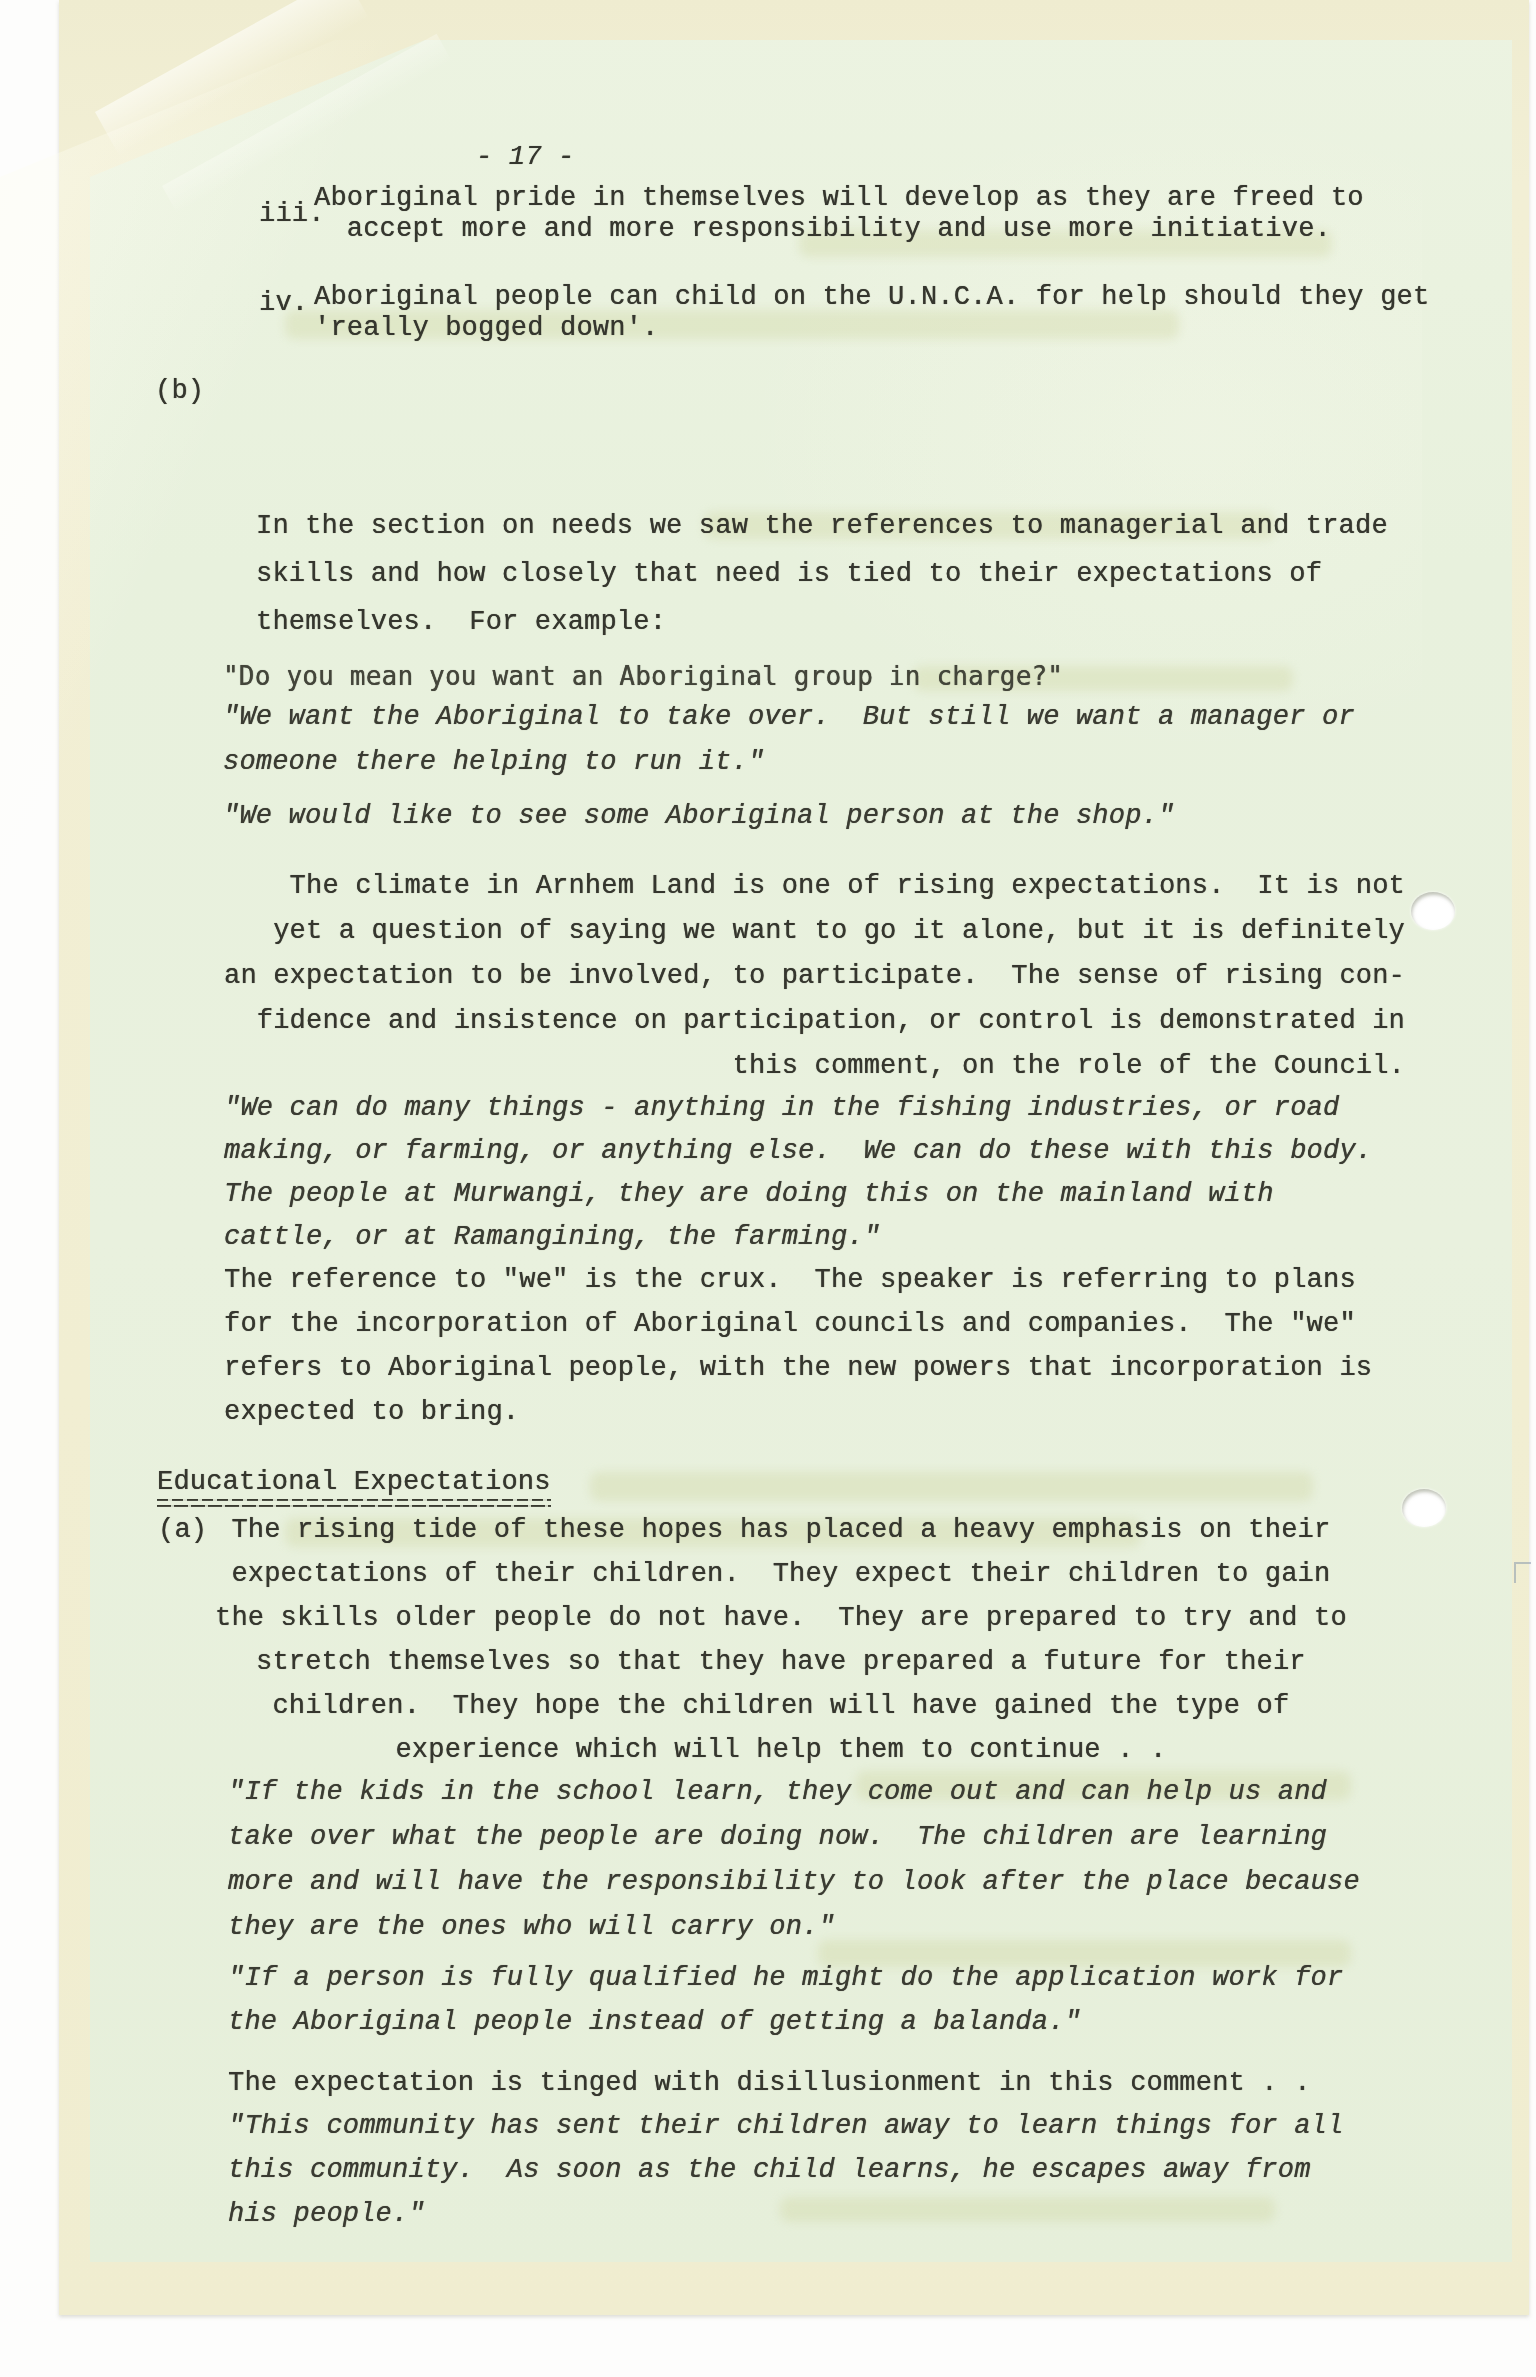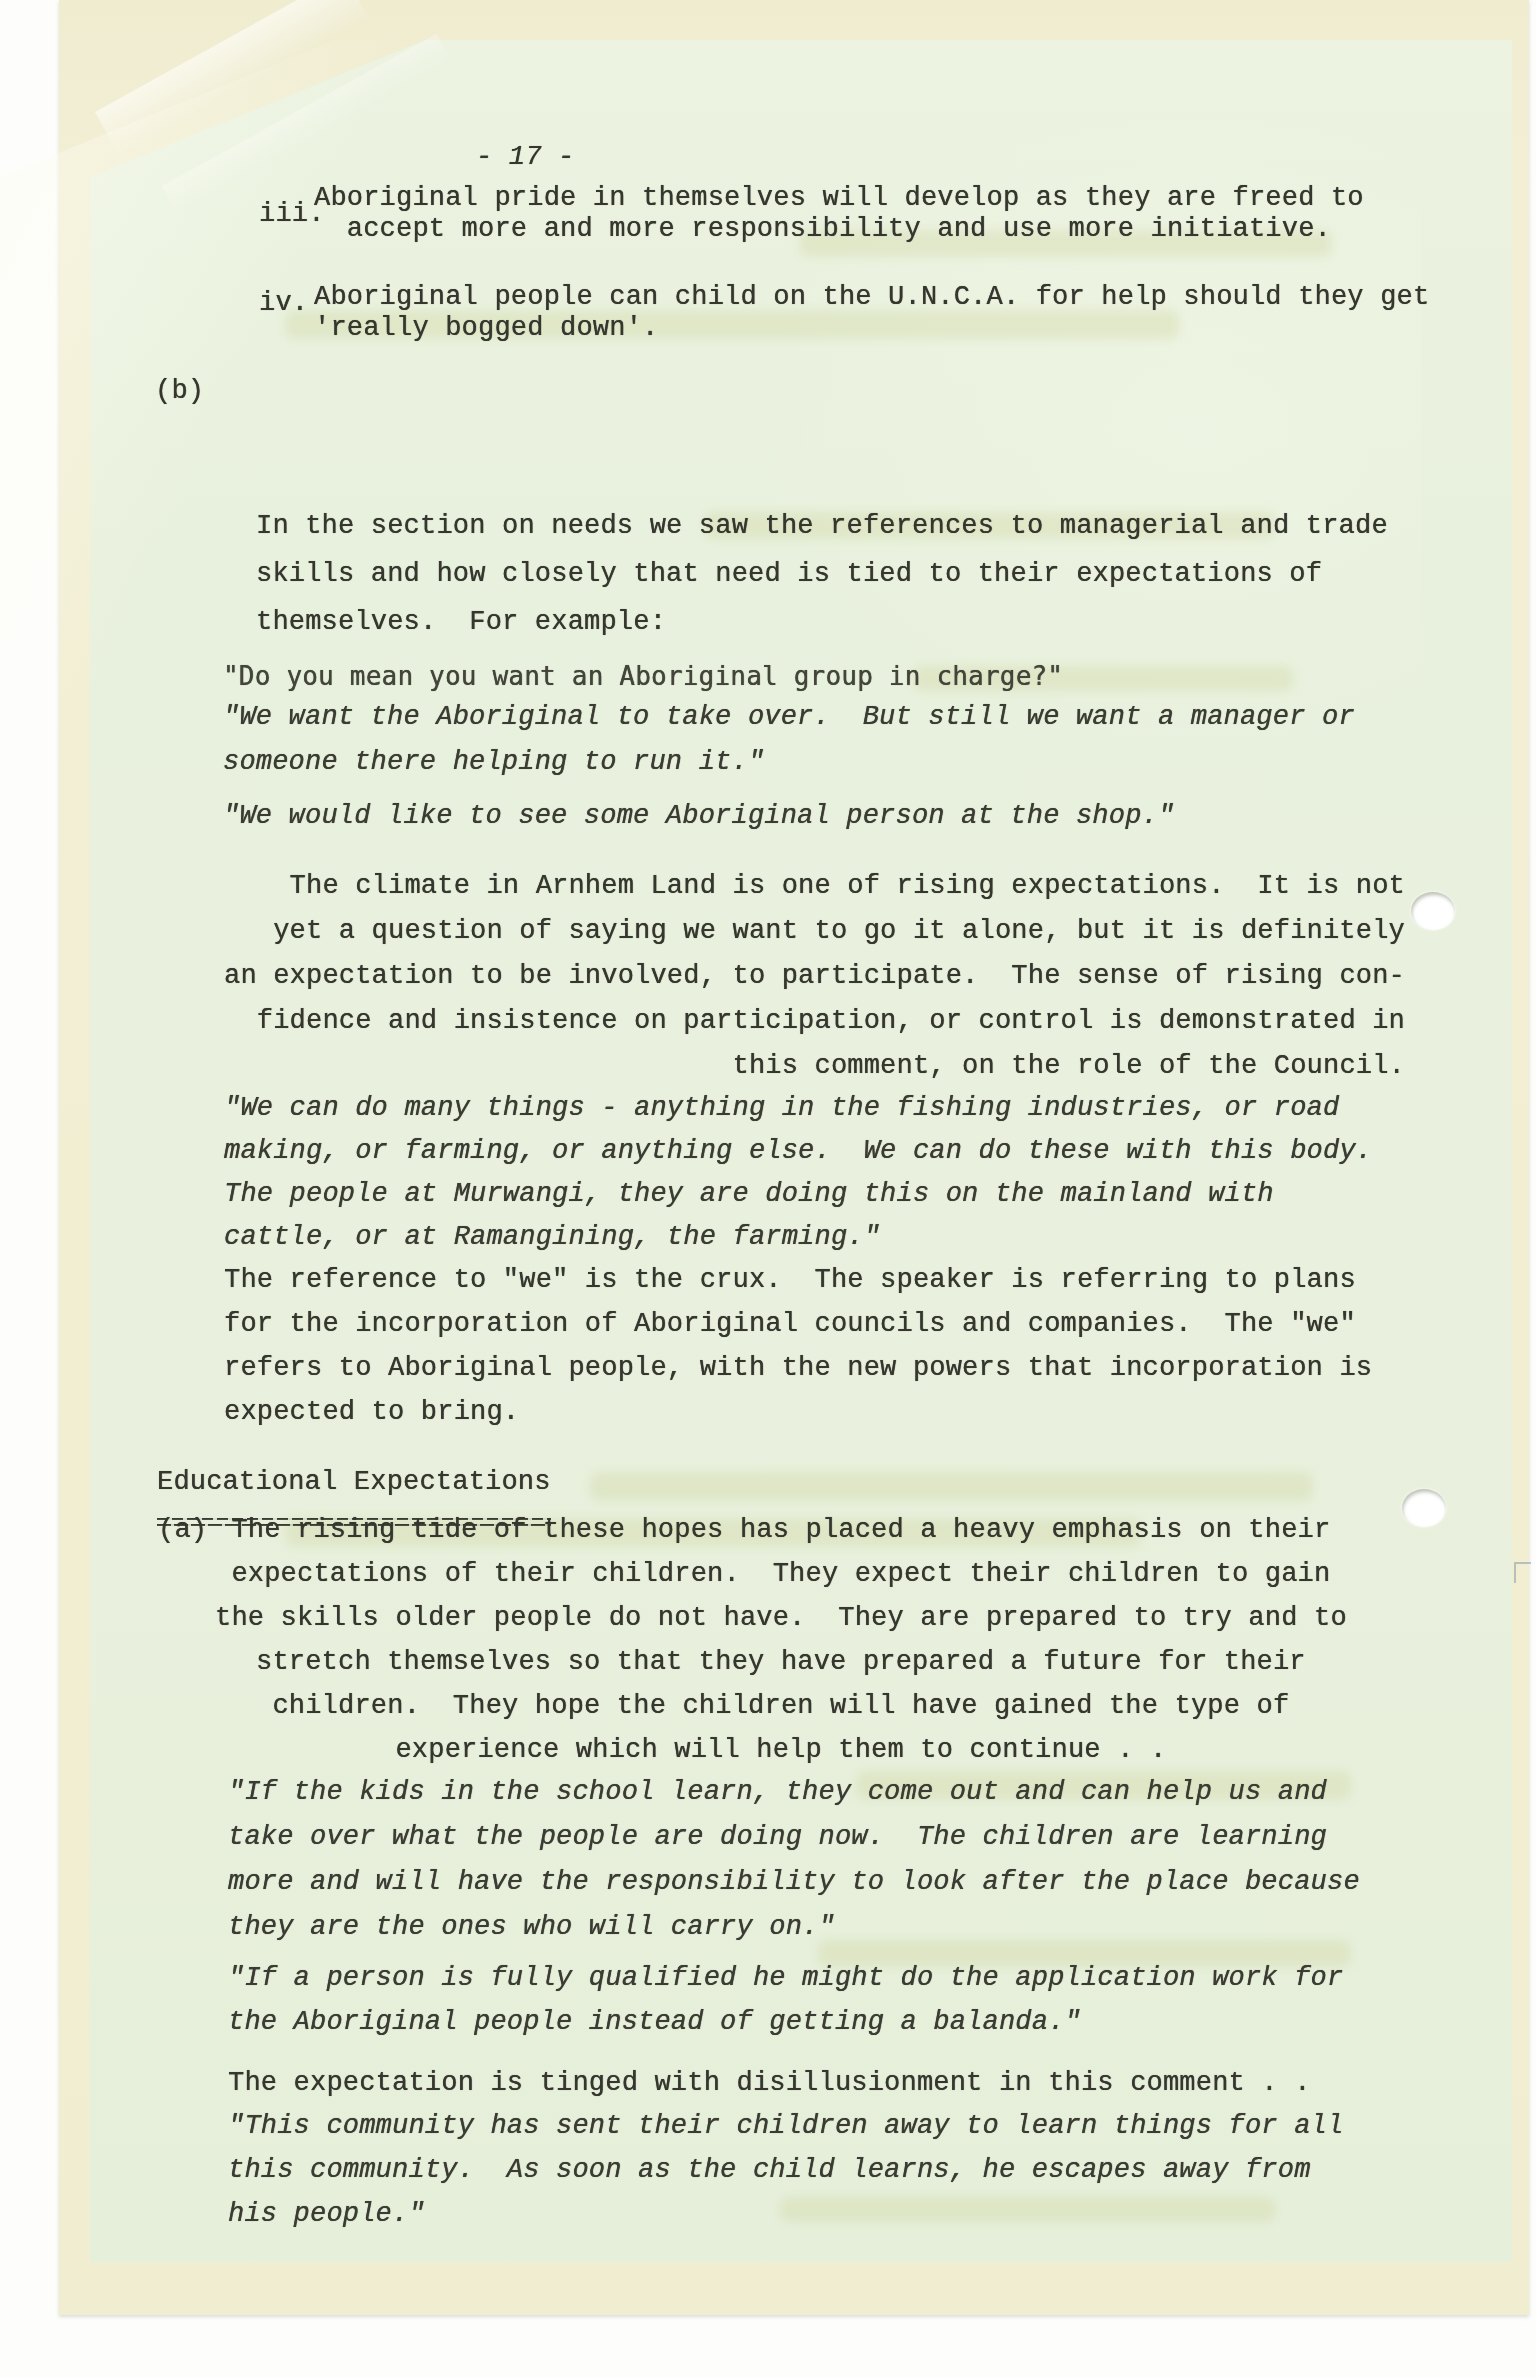--- a/index.html
+++ b/index.html
@@ -53,21 +53,21 @@
   }
   .lh50{line-height:48px}
   .lh47{line-height:45px}
   .lh46{line-height:44px}
   .lh45{line-height:43px}
   .lh33{line-height:31px}
   .it{font-style:italic;color:#3a3b32;}
   .gothic{font-family:"DejaVu Sans Mono",monospace;color:#43453a;font-size:26px;}
   .heading{
     display:inline-block;
-    padding-bottom:28px;
+    padding-bottom:9px;
     background:
       repeating-linear-gradient(90deg,#3a3b31 0 14.3px,rgba(58,59,49,0.15) 14.3px 17px) left bottom/100% 1.9px no-repeat,
       repeating-linear-gradient(90deg,#3a3b31 0 11.4px,rgba(58,59,49,0.1) 11.4px 15px) left calc(100% - 5.7px)/100% 1.9px no-repeat;
   }
   
   .hole{
     position:absolute;width:44px;height:38px;border-radius:50%;
     background:#ffffff;
     box-shadow:inset 1px 2.9px 3.8px rgba(140,145,125,0.55),0 0 2.9px rgba(255,255,255,0.9);
   }

